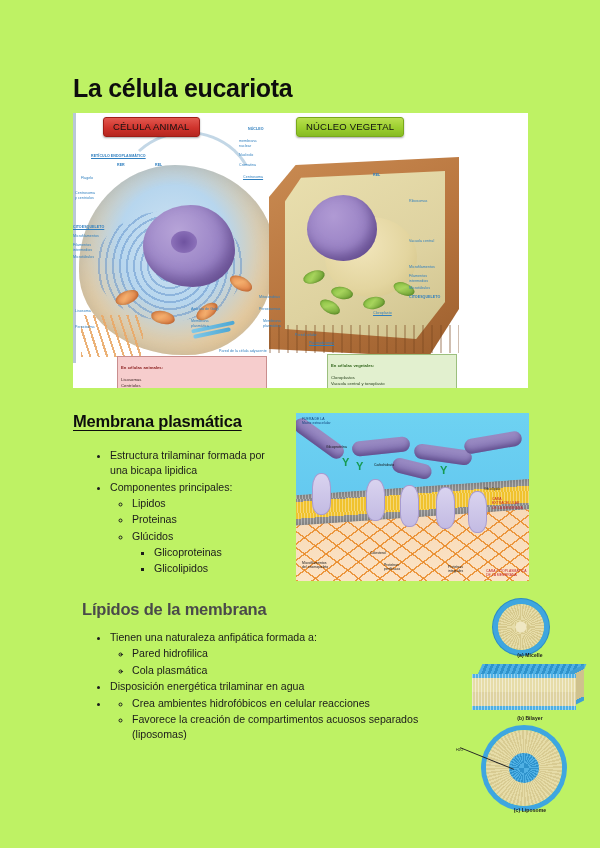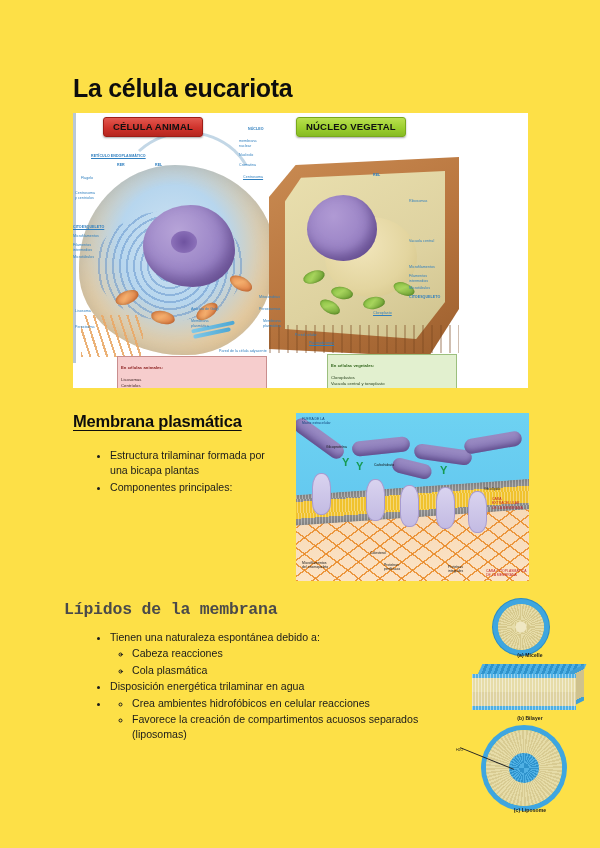--- a/index.html
+++ b/index.html
@@ -11,21 +11,21 @@
     width: 600px;
     height: 848px;
     position: relative;
     font-family: "Liberation Sans", sans-serif;
     color: #1a1a1a;
     overflow: hidden;
   }
   .page {
     position: absolute;
     inset: 0;
-    background: #fde047;
+    background: #bef264;
   }
 
   
   .doc-title {
     position: absolute;
     left: 73px;
     top: 74px;
     font-size: 25px;
     font-weight: bold;
     letter-spacing: -0.3px;
@@ -147,21 +147,21 @@
     position: absolute;
     width: 100%; height: 28px;
     bottom: 4px; left: 0;
     background: repeating-linear-gradient(90deg, rgba(120,70,30,.35) 0 2px, rgba(255,255,255,0) 2px 9px);
   }
 
   
   .badge {
     position: absolute;
     font-size: 9.5px;
-    font-weight: bold;
+    font-weight: normal;
     letter-spacing: .2px;
     padding: 3px 9px 4px;
     border-radius: 3px;
     white-space: nowrap;
     color: #1a1a1a;
     box-shadow: 0 1px 2px rgba(0,0,0,.35);
   }
   .badge-animal {
     left: 30px; top: 4px;
     background: linear-gradient(180deg, #e2584f 0%, #cf332c 55%, #b5261f 100%);
@@ -512,23 +512,34 @@
 Vacuola central y tonoplasto
 Pared celular
 Plasmodesmos</span>
     </div>
   </div>
 
   <div class="h2 underline" style="left:73px; top:412px;">Membrana plasmática</div>
 
   <div class="bullets" style="left:93px; top:448px; width:190px;">
     <ul>
-      <li>Estructura trilaminar formada por una bicapa plantas</li>
+      <li>Estructura trilaminar formada por una bicapa lipidica</li>
       <li>
         <span>Componentes principales:</span>
+        <ul>
+          <li>Lipidos</li>
+          <li>Proteinas</li>
+          <li>
+            <span>Glúcidos</span>
+            <ul>
+              <li>Glicoproteinas</li>
+              <li>Glicolipidos</li>
+            </ul>
+          </li>
+        </ul>
       </li>
     </ul>
   </div>
 
   <div class="membrane-fig">
     <div class="mf-extracell"></div>
     <div class="mf-cytoplasm"></div>
     <div class="mf-cyto-net"></div>
 
     <div class="mf-fiber" style="left:-6px; top:18px; transform:rotate(36deg);"></div>
@@ -561,28 +572,28 @@
 del citoesqueleto</div>
     <div class="mf-lbl" style="left:74px; top:138px;">Colesterol</div>
     <div class="mf-lbl" style="left:88px; top:150px;">Proteínas
 periféricas</div>
     <div class="mf-lbl" style="left:152px; top:152px;">Proteínas
 integrales</div>
     <div class="mf-lbl red" style="left:190px; top:156px;">CARA CITOPLASMÁTICA
 DE LA MEMBRANA</div>
   </div>
 
-  <div class="h2 h2-grey" style="left:64px; top:600px;font-family:Liberation Mono, monospace;">Lípidos de la membrana</div>
+  <div class="h2 h2-grey" style="left:82px; top:600px;">Lípidos de la membrana</div>
 
   <div class="bullets" style="left:93px; top:630px; width:355px;">
     <ul>
       <li>
-        <span>Tienen una naturaleza espontánea debido a:</span>
+        <span>Tienen una naturaleza anfipática formada a:</span>
         <ul class="dashlist">
-          <li>Cabeza reacciones</li>
+          <li>Pared hidrofilica</li>
           <li>Cola plasmática</li>
         </ul>
       </li>
       <li>Disposición energética trilaminar en agua</li>
       <li>
         <ul>
           <li>Crea ambientes hidrofóbicos en celular reacciones</li>
           <li>Favorece la creación de compartimentos acuosos separados (liposomas)</li>
         </ul>
       </li>

